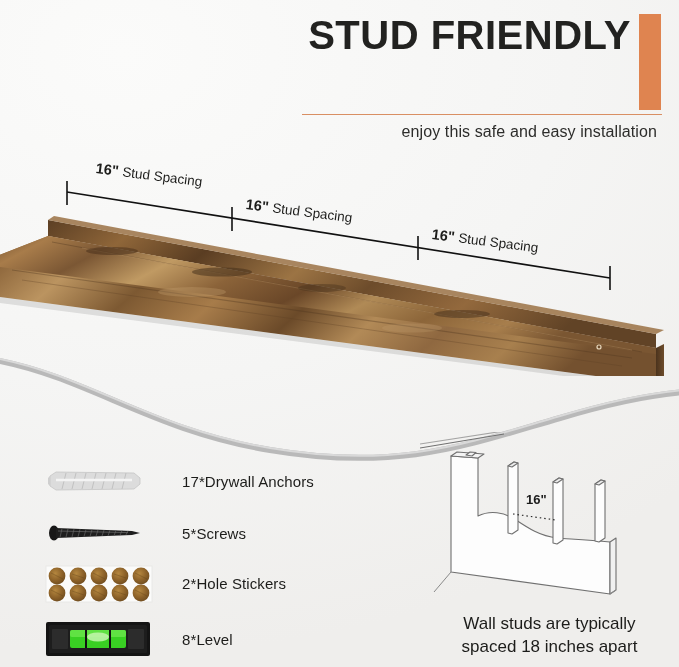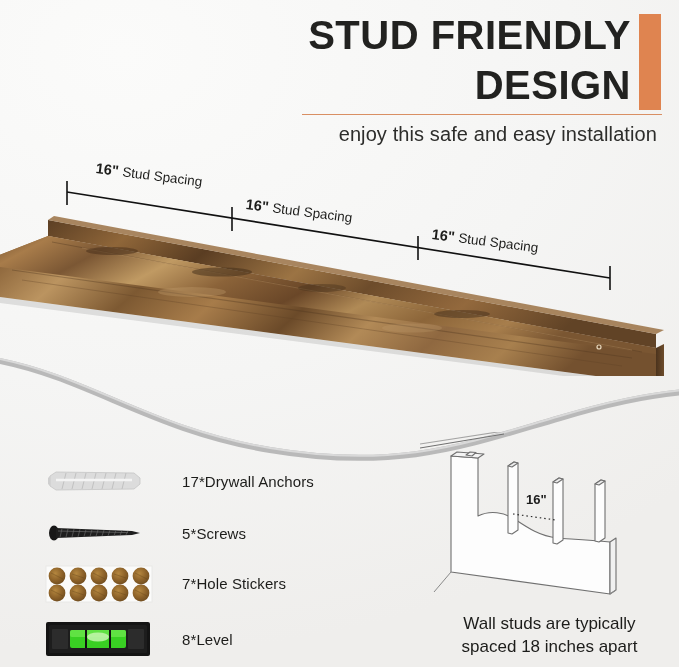--- a/index.html
+++ b/index.html
@@ -29,21 +29,21 @@
     background:#df8450;
   }
 
   .rule{
     position:absolute;left:302px;top:114px;width:360px;height:1.4px;
     background:#d98f63;
   }
 
   .subtitle{
     position:absolute;right:22px;top:123px;width:470px;
-    text-align:right;font-size:20px;color:#2d2d2b;letter-spacing:.1px;
+    text-align:right;font-size:16px;color:#2d2d2b;letter-spacing:.1px;
   }
 
   
   .dim-svg{position:absolute;left:0;top:150px;width:679px;height:160px;}
   .dim-label{
     position:absolute;font-size:13.5px;color:#1d1d1b;white-space:nowrap;
     transform-origin:left center;
   }
   .dim-label b{font-weight:700;font-size:14.5px;}
   #dimlabel0{left:96px;top:160px;transform:rotate(7.2deg);}
@@ -77,21 +77,20 @@
 </style>
 </head>
 <body>
 
 <div id="page">
 
   <div class="top-section">
 
     <div class="headline">
       <span>STUD FRIENDLY</span>
-      <span class="l2">DESIGN</span>
     </div>
 
     <div class="accent-bar"></div>
     <div class="rule"></div>
 
     <div class="subtitle">enjoy this safe and easy installation</div>
 
     <svg class="dim-svg" viewBox="0 0 679 160">
       <g stroke="#111" stroke-width="1.6" fill="none">
         <line x1="67" y1="42" x2="610" y2="128"></line>
@@ -257,21 +256,21 @@
             <path d="M 53,13 L 65,19"></path>
           <path d="M 74,14 L 86,18"></path>
             <path d="M 95,13 L 107,19"></path>
           <path d="M 11,30 L 23,36"></path>
             <path d="M 32,31 L 44,35"></path>
             <path d="M 53,30 L 65,36"></path>
           <path d="M 74,31 L 86,35"></path>
             <path d="M 95,30 L 107,36"></path>
         </g>
       </svg>
-      <div class="part-label">7*Hole Stickers</div>
+      <div class="part-label">2*Hole Stickers</div>
     </div>
 
     <div class="part-row" id="part3">
       <svg class="part-icon" viewBox="0 0 130 46">
         <rect x="6" y="6" width="104" height="34" rx="2" fill="#141414"></rect>
         <rect x="9" y="9" width="98" height="28" rx="1.5" fill="#1d1d1d"></rect>
         <rect x="12" y="13" width="16" height="20" rx="1" fill="#2c2c2c"></rect>
         <rect x="88" y="13" width="16" height="20" rx="1" fill="#2c2c2c"></rect>
         <rect x="30" y="14" width="56" height="18" rx="2" fill="#39d023"></rect>
         <rect x="30" y="14" width="56" height="7" rx="2" fill="#6ee84f" opacity="0.75"></rect>

